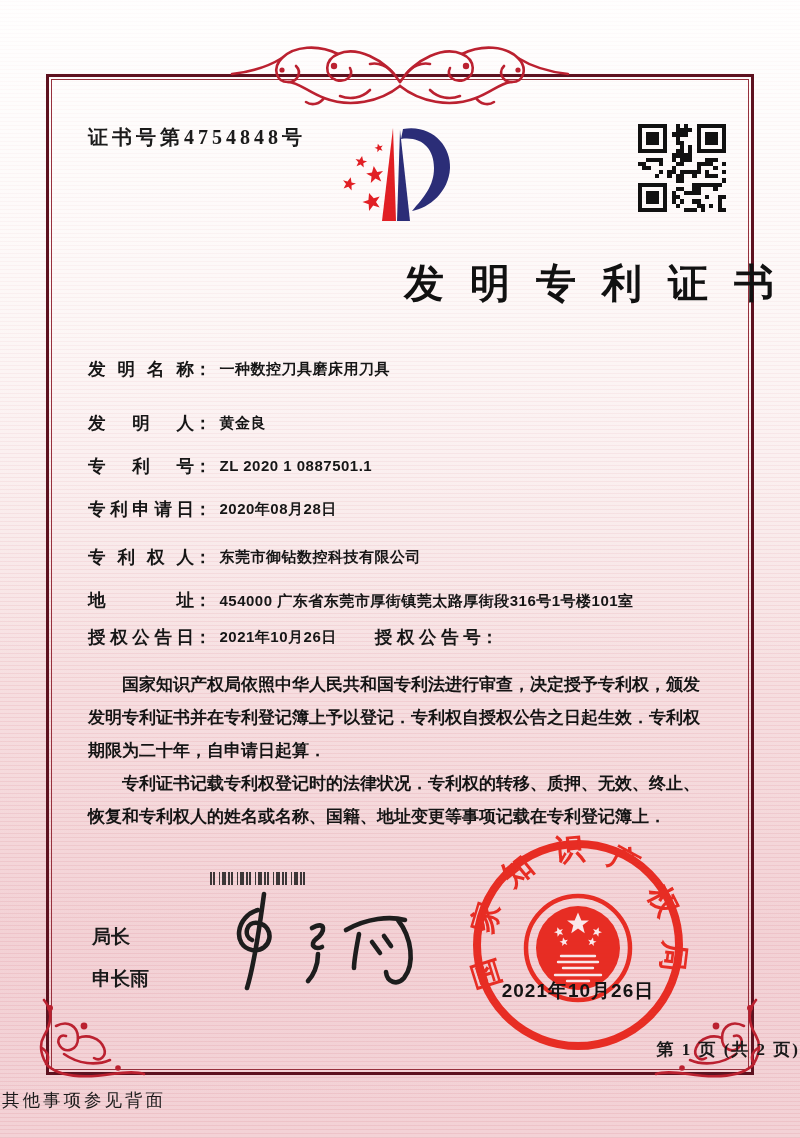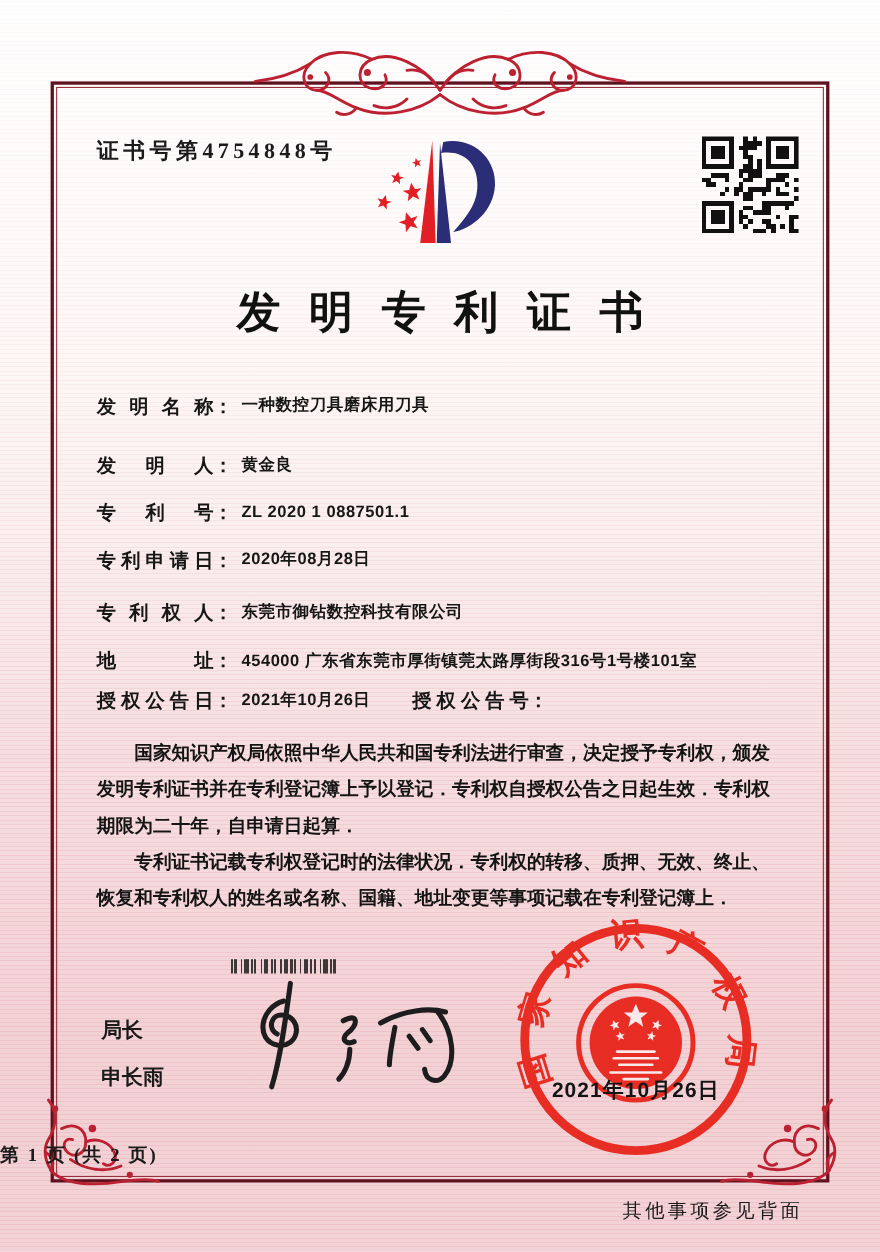--- a/index.html
+++ b/index.html
@@ -25,21 +25,21 @@
   .frame-inner{
     position:absolute; inset:2px; border:1px solid #96303c;
   }
   .cert-no{
     position:absolute; left:88px; top:124px;
     font-size:20px; font-weight:700; letter-spacing:4px; color:#1b1b1b;
   }
   .logo{ position:absolute; left:330px; top:98px; }
   .qr{ position:absolute; left:638px; top:124px; }
   .title{
-    position:absolute; left:0; right:0; top:256px; text-align:center;
+    position:absolute; left:0; right:0; top:256px; text-align:right;
     font-size:40px; font-weight:700; letter-spacing:26px; text-indent:26px; color:#111;
   }
   .fields{ position:absolute; left:88px; top:356px; width:632px;
     font-family:"Liberation Sans", sans-serif; }
   .frow{ display:flex; align-items:flex-start; line-height:26px; }
   .flabel{
     width:106px; font-size:17.5px; font-weight:700;
     text-align:justify; text-align-last:justify; white-space:normal;
   }
   .fcolon{ font-size:17.5px; font-weight:700; margin-right:8px; }
@@ -65,25 +65,25 @@
   }
   .director .name{ margin-top:16px; }
   .signature{ position:absolute; left:212px; top:876px; }
   .seal{ position:absolute; left:463px; top:830px; opacity:.96; }
   .seal-date{
     position:absolute; left:463px; top:978px; width:230px; text-align:center;
     font-family:"Liberation Sans", sans-serif; font-size:19px; font-weight:700;
     letter-spacing:1px; color:#141414;
   }
   .page-info{
-    position:absolute; left:0; right:0; top:1038px; text-align:left;
+    position:absolute; left:0; right:0; top:1038px; text-align:right;
     font-size:17px; font-weight:600; color:#1b1b1b; letter-spacing:2px;
   }
   .footer-note{
-    position:absolute; left:2px; right:70px; top:1088px; text-align:right;
+    position:absolute; left:2px; right:70px; top:1088px; text-align:left;
     font-size:17.5px; font-weight:500; color:#1b1b1b; letter-spacing:3px;
   }
   .orn-top{ position:absolute; left:230px; top:38px; }
   .orn-bl{ position:absolute; left:34px; top:996px; }
   .orn-br{ position:absolute; right:34px; top:996px; transform:scaleX(-1); }
 </style>
 </head>
 <body>
 
 <div class="page">

